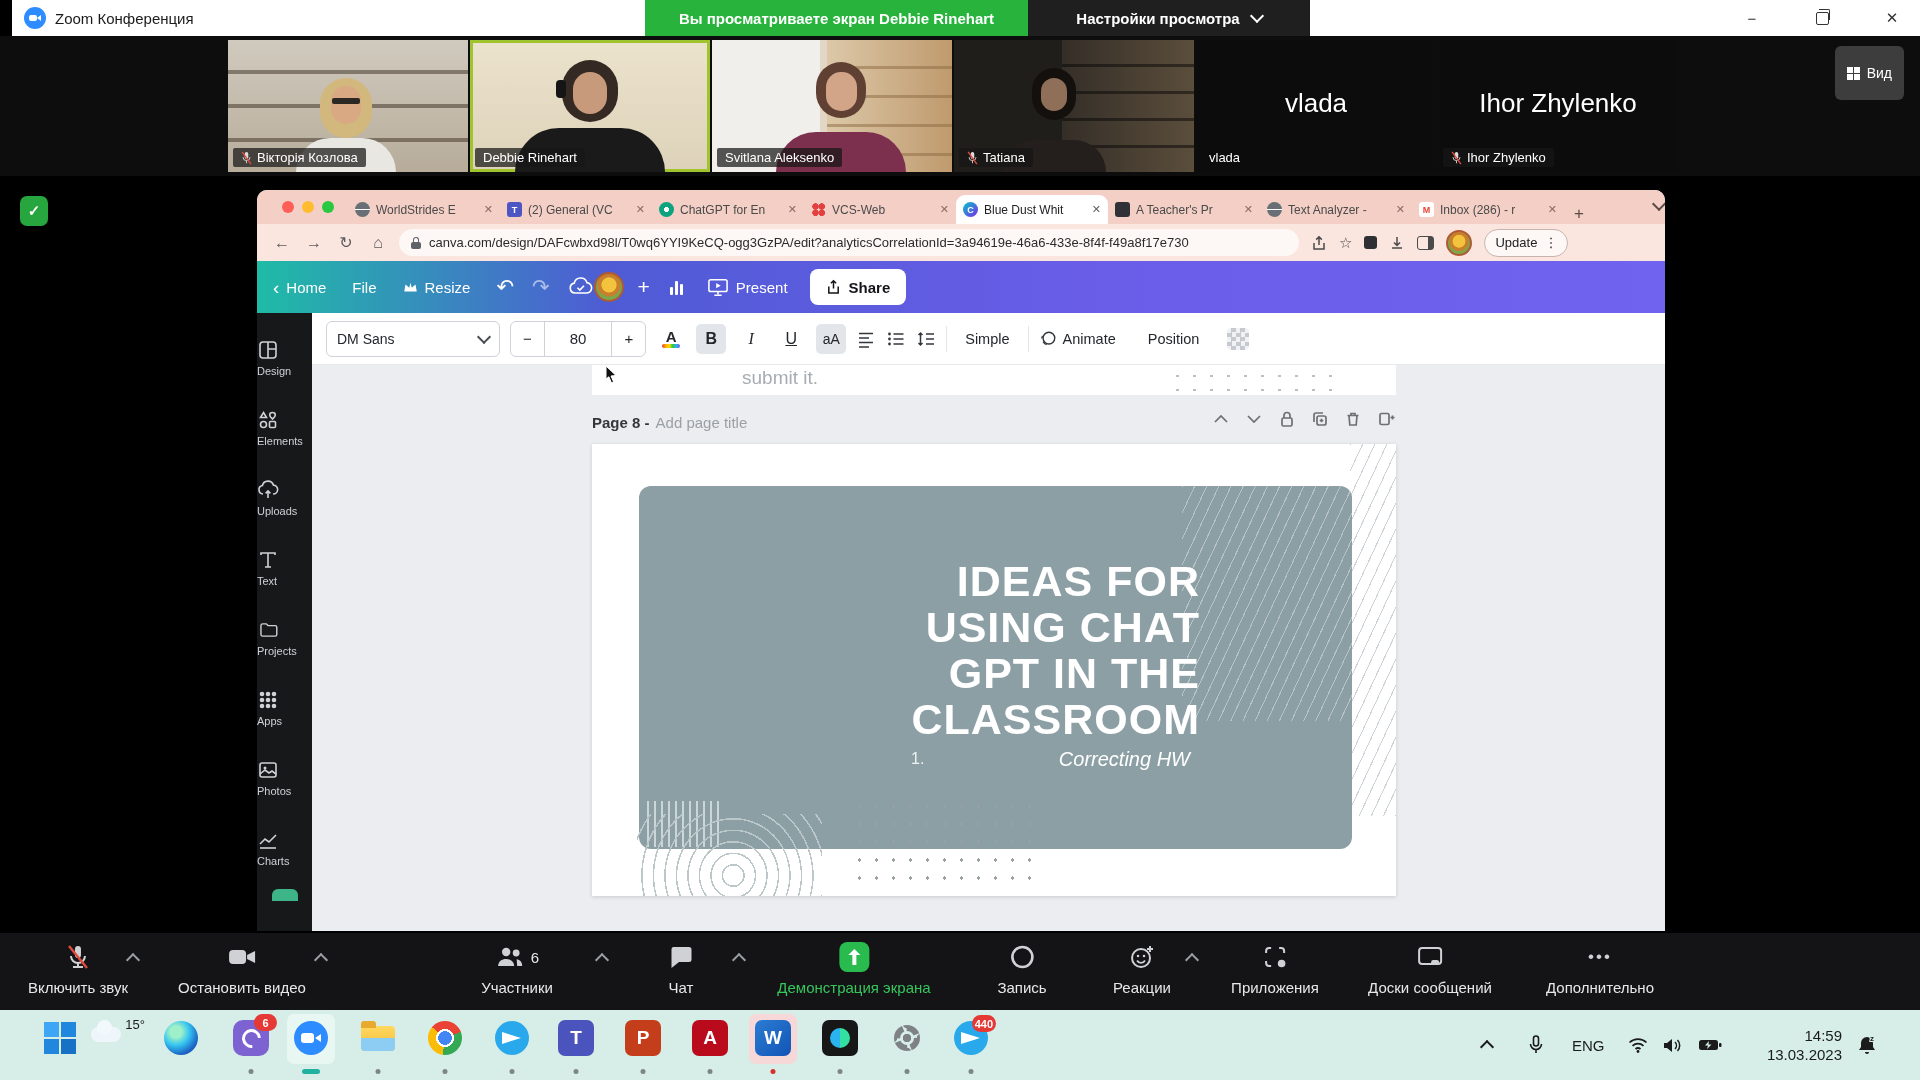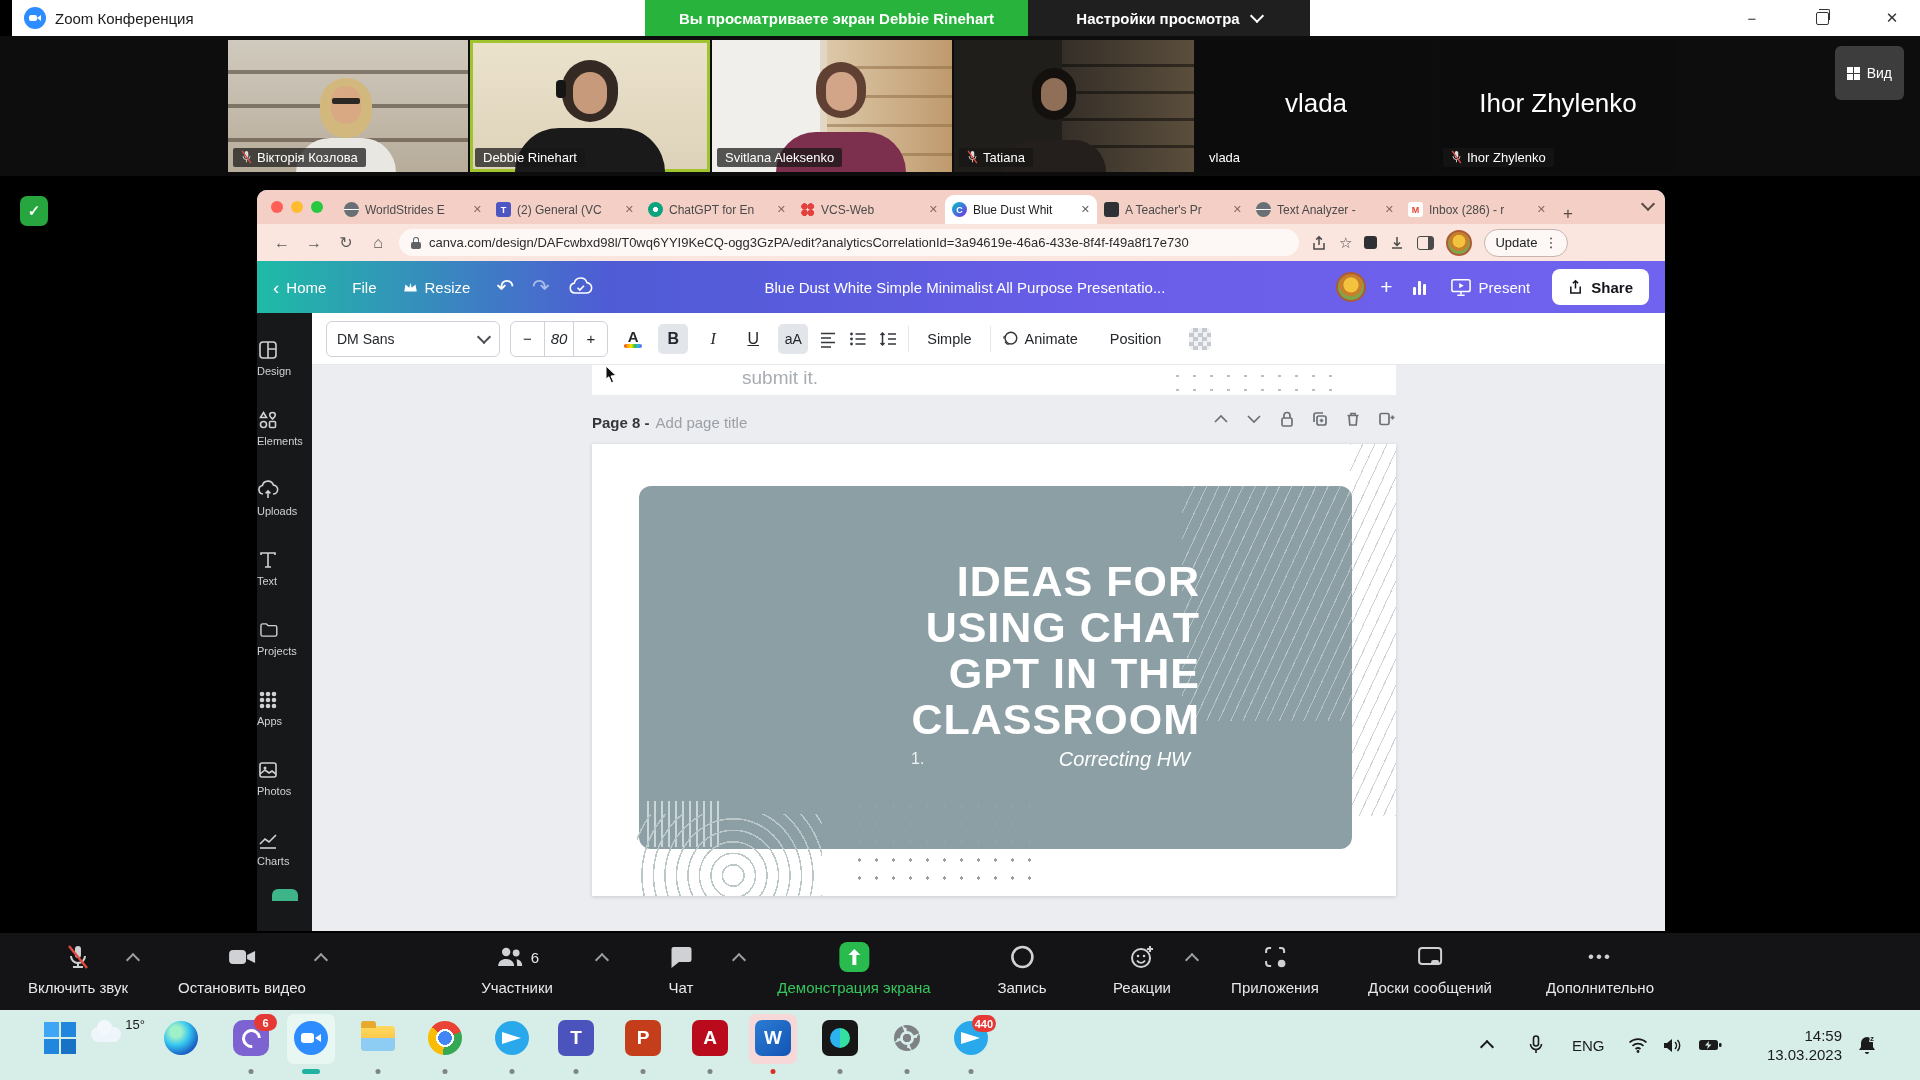--- a/index.html
+++ b/index.html
@@ -16,33 +16,33 @@
   .view-settings{position:absolute;left:1016px;top:0;width:282px;height:36px;background:#1f1f1f;color:#fff;font-size:15px;font-weight:bold;display:flex;align-items:center;justify-content:center;gap:12px;}
   .chev{display:inline-block;width:8px;height:8px;border-left:2px solid currentColor;border-bottom:2px solid currentColor;transform:rotate(-45deg);margin-top:-4px;}
   .chev.up{transform:rotate(135deg);margin-top:4px;}
   .winctl{position:absolute;top:0;height:36px;width:56px;display:flex;align-items:center;justify-content:center;color:#333;font-size:15px;}
   .restore-box{width:11px;height:11px;border:1.5px solid #333;border-radius:2px;position:relative;}
   .restore-box::before{content:"";position:absolute;left:2px;top:-4px;width:10px;height:10px;border-top:1.5px solid #333;border-right:1.5px solid #333;border-radius:0 2px 0 0;}
   
   .vstrip{position:absolute;left:0;top:36px;width:1920px;height:140px;background:#0d0d0d;z-index:55;}
   .vt{position:absolute;top:4px;height:132px;width:240px;background:#000;overflow:hidden;}
   .vt.active{box-shadow:inset 0 0 0 3px #9fc42e;}
-  .chip{position:absolute;left:5px;bottom:5px;background:rgba(22,22,22,.72);color:#fff;font-size:13px;padding:2px 8px;display:flex;align-items:flex-start;gap:5px;border-radius:2px;z-index:3;}
+  .chip{position:absolute;left:5px;bottom:5px;background:rgba(22,22,22,.72);color:#fff;font-size:13px;padding:2px 8px;display:flex;align-items:flex-end;gap:5px;border-radius:2px;z-index:3;}
   .bigname{position:absolute;left:0;right:0;top:50%;transform:translateY(-58%);text-align:center;color:#fff;font-size:26px;font-weight:400;}
   .head,.torso{position:absolute;}
   .view-btn{position:absolute;right:16px;top:10px;height:30px;background:rgba(70,70,70,.85);border-radius:6px;color:#fff;font-size:14px;display:flex;align-items:center;gap:7px;padding:12px 12px;}
   .grid-ico{width:13px;height:13px;background:
     linear-gradient(#fff,#fff) 0 0/6px 6px no-repeat,
     linear-gradient(#fff,#fff) 7px 0/6px 6px no-repeat,
     linear-gradient(#fff,#fff) 0 7px/6px 6px no-repeat,
     linear-gradient(#fff,#fff) 7px 7px/6px 6px no-repeat;}
   .shield{position:absolute;left:20px;top:196px;width:28px;height:30px;background:#27a53f;border-radius:7px;color:#fff;font-size:15px;font-weight:bold;display:flex;align-items:center;justify-content:center;z-index:50;}
   
   .bw{position:absolute;left:257px;top:190px;width:1408px;height:741px;border-radius:10px 10px 0 0;background:#fff;overflow:hidden;z-index:40;}
-  .tabstrip{position:absolute;left:0;top:0;width:1408px;height:34px;background:#f3cfc5;display:flex;align-items:flex-end;}
+  .tabstrip{position:absolute;left:0;top:0;width:1408px;height:34px;background:#f3cfc5;display:flex;align-items:flex-end;padding-left:11px;}
   .tl{display:flex;gap:8px;align-self:center;margin:0 14px 0 14px;}
   .tl span{width:12px;height:12px;border-radius:50%;}
   .tab{height:29px;width:138px;display:flex;align-items:center;gap:6px;padding:0 7px;font-size:12px;color:#4a4a4a;border-radius:9px 9px 0 0;flex:none;}
   .tab .ttl{white-space:nowrap;overflow:hidden;flex:1;}
   .tab .x{color:#8a6a63;font-size:11px;flex:none;}
   .tab.active{background:#fff;color:#202124;}
   .tab.active .x{color:#5f6368;}
   .fav{width:15px;height:15px;flex:none;border-radius:50%;display:flex;align-items:center;justify-content:center;font-size:9px;font-weight:bold;}
   .newtab{font-size:17px;color:#594a45;margin-left:10px;}
   .tabchev{position:absolute;right:12px;top:13px;color:#594a45;}
@@ -66,21 +66,21 @@
   .ch-glyph{font-size:19px;line-height:1;}
   .ch-title{flex:1;text-align:center;font-size:15px;white-space:nowrap;overflow:hidden;}
   .share-btn{height:36px;background:#fff;border-radius:8px;color:#14151a;font-size:15px;font-weight:bold;display:flex;align-items:center;gap:8px;padding:0 16px;margin-left:22px;}
   .chart-bars{display:flex;align-items:flex-end;gap:2px;height:16px;}
   .chart-bars i{width:3px;background:#fff;border-radius:1px;}
   
   .ctool{position:absolute;left:55px;top:123px;width:1353px;height:52px;background:#fff;display:flex;align-items:center;padding:0 14px;box-sizing:border-box;gap:10px;border-bottom:1px solid #e8e9ec;}
   .fontbox{width:152px;height:34px;border:1px solid #cfd2d8;border-radius:6px;display:flex;align-items:center;justify-content:space-between;padding:0 10px;font-size:14px;color:#24272c;}
   .sizebox{height:34px;border:1px solid #cfd2d8;border-radius:6px;display:flex;align-items:center;font-size:15px;color:#24272c;}
   .sizebox .seg{padding:0 12px;height:100%;display:flex;align-items:center;}
-  .sizebox .seg.mid{border-left:1px solid #cfd2d8;border-right:1px solid #cfd2d8;padding:0 6px;font-style:italic;}
+  .sizebox .seg.mid{border-left:1px solid #cfd2d8;border-right:1px solid #cfd2d8;padding:0 25px;}
   .tbtn{width:30px;height:30px;border-radius:5px;display:flex;align-items:center;justify-content:center;font-size:16px;color:#24272c;flex:none;}
   .tbtn.on{background:#e2e5e9;}
   .colorA{display:flex;flex-direction:column;align-items:center;width:30px;}
   .colorA b{font-size:15px;color:#24272c;line-height:15px;}
   .rainbow{width:18px;height:4px;border-radius:2px;background:linear-gradient(90deg,#e33,#fa0,#ffe000,#2bc24a,#2bb3f0,#7a4ff0);}
   .vdiv{width:1px;height:26px;background:#e4e6ea;}
   .ctool-label{font-size:14.5px;color:#24272c;padding:0 8px;}
   .checker{width:22px;height:22px;border-radius:4px;background:repeating-conic-gradient(#c6cad0 0 25%,#f1f2f4 0 50%) 0 0/9px 9px;}
   .ticon{width:20px;height:20px;}
   
@@ -335,21 +335,20 @@
       <div class="ch-item" style="font-size:21px;margin-right:18px;">
           <span>↶</span>
         </div>
       <div class="ch-item" style="font-size:21px;opacity:.55;margin-right:18px;">
           <span>↷</span>
         </div>
       <svg width="26" height="24" viewBox="0 0 26 24">
           <path d="M7 18a5 5 0 0 1-.7-9.9 6.5 6.5 0 0 1 12.6-.5A4.5 4.5 0 0 1 18 18z" fill="none" stroke="#fff" stroke-width="1.6"></path>
           <path d="M9.5 12.8l2.3 2.3 4.2-4.4" stroke="#fff" fill="none" stroke-width="1.6"></path>
         </svg>
-      <div class="ch-title">Blue Dust White Simple Minimalist All Purpose Presentatio...</div>
       <span class="avatar" style="width:30px;height:30px;margin-right:14px;"></span>
       <span style="font-size:21px;margin-right:20px;">+</span>
       <span class="chart-bars">
           <i style="height:8px;"></i>
           <i style="height:14px;"></i>
           <i style="height:11px;"></i>
         </span>
       <div class="ch-item" style="margin:0 0 0 24px;">
         <svg width="22" height="20" viewBox="0 0 24 22">
             <rect x="2" y="3" width="20" height="13" rx="2" fill="none" stroke="#fff" stroke-width="1.7"></rect>

